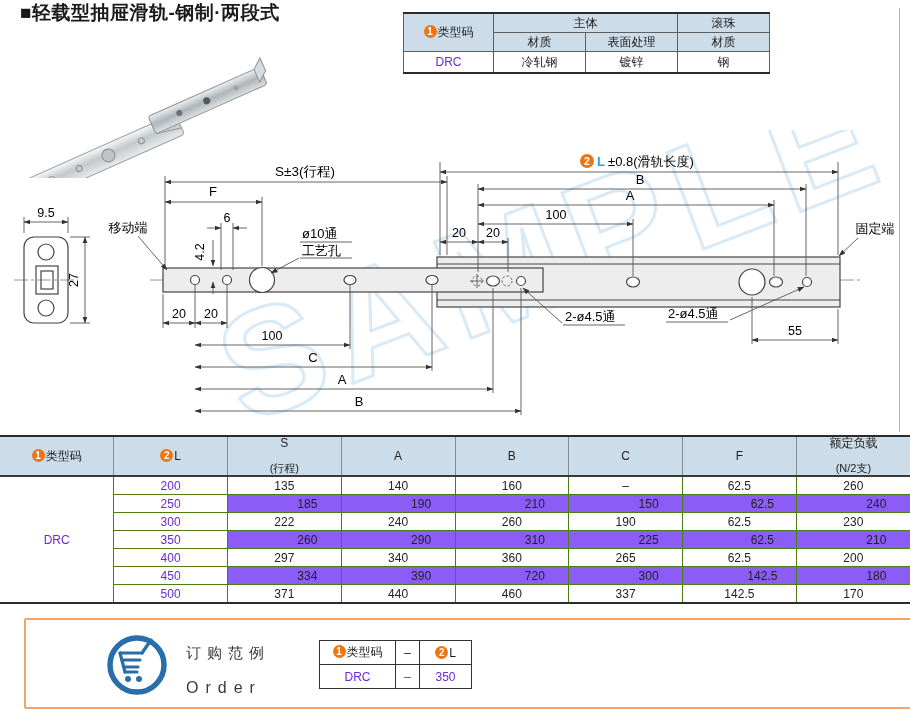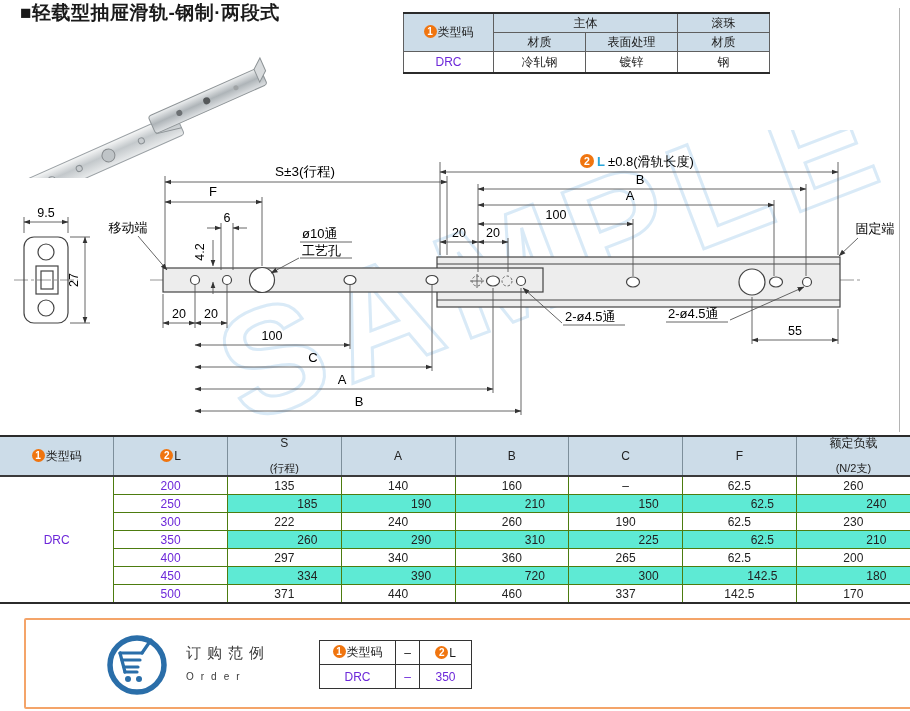--- a/index.html
+++ b/index.html
@@ -13,27 +13,27 @@
   #spec-table tr.datarow td{border-top:1.5px solid #2b2b2b;height:20px;}
   .blue{color:#6d28d9;}
   #col-divider{position:absolute;left:899px;top:8px;width:1px;height:424px;background:#b4b4b4;}
   
   #main-table{position:absolute;left:0;top:435px;width:910px;border-collapse:collapse;table-layout:fixed;font-size:12px;color:#222;border-top:2px solid #2b2b2b;border-bottom:2px solid #2b2b2b;}
   #main-table th{background:#ccdce8;font-weight:normal;height:31px;padding:0;border:1px solid #7d8f9b;border-top:none;border-bottom:2px solid #3a3a3a;line-height:13px;}
   #main-table th:first-child{border-left:none;} #main-table th:last-child{border-right:none;}
   #main-table td{height:17px;padding:0;text-align:center;border:1px solid #4d7c0f;background:#fff;}
   #main-table td:last-child{border-right:none;}
   #main-table td.drc{border-left:none;}
-  #main-table tr.stripe td.c{background:#5eead4;padding-left:46px;}
+  #main-table tr.stripe td.c{background:#8b5cf6;padding-left:46px;}
   #main-table .sub{display:block;font-size:11px;margin-top:12px;}
   
   #order-box{position:absolute;left:24px;top:618px;width:890px;height:87px;border:2px solid #f4a469;border-radius:2px;background:#fff;}
   #order-text{position:absolute;left:160px;top:24px;color:#3a3a3a;}
   #order-text .cn{font-size:15px;letter-spacing:6px;}
-  #order-text .en{font-size:10px;letter-spacing:7px;margin-top:8px;}
+  #order-text .en{font-size:16px;letter-spacing:7px;margin-top:16px;}
   #order-table{position:absolute;left:293px;top:20px;border-collapse:collapse;table-layout:fixed;font-size:12px;}
   #order-table td{border:1.5px solid #333;text-align:center;height:23px;padding:0 4px;background:#fff;}
   svg text{font-family:"Liberation Sans","DejaVu Sans",sans-serif;}
 </style>
 </head>
 <body>
 
 <div id="page-title">■轻载型抽屉滑轨-钢制·两段式</div>
 
 <table id="spec-table">

